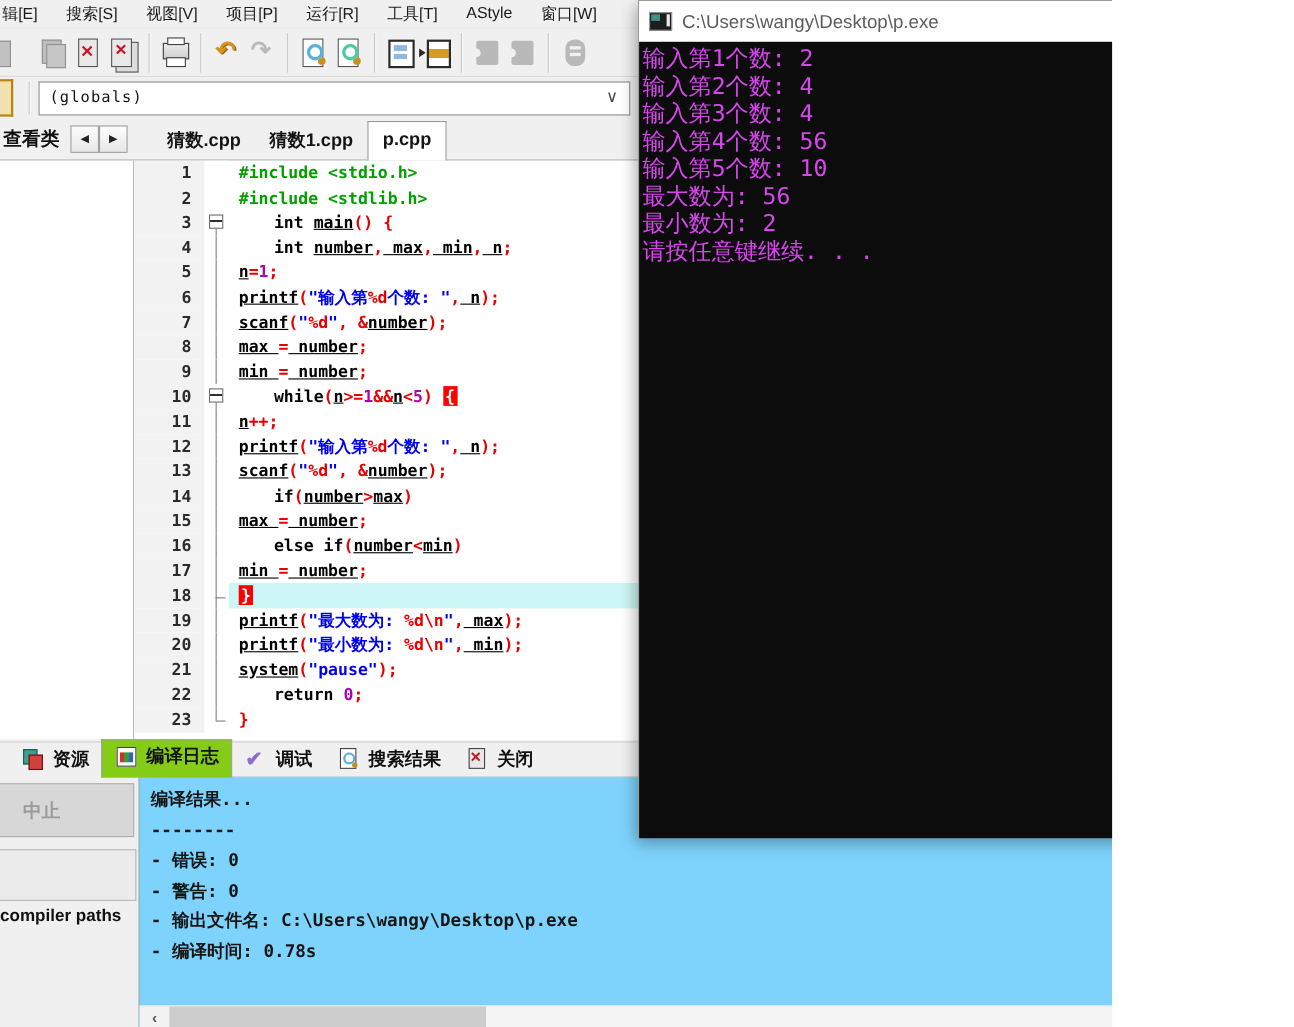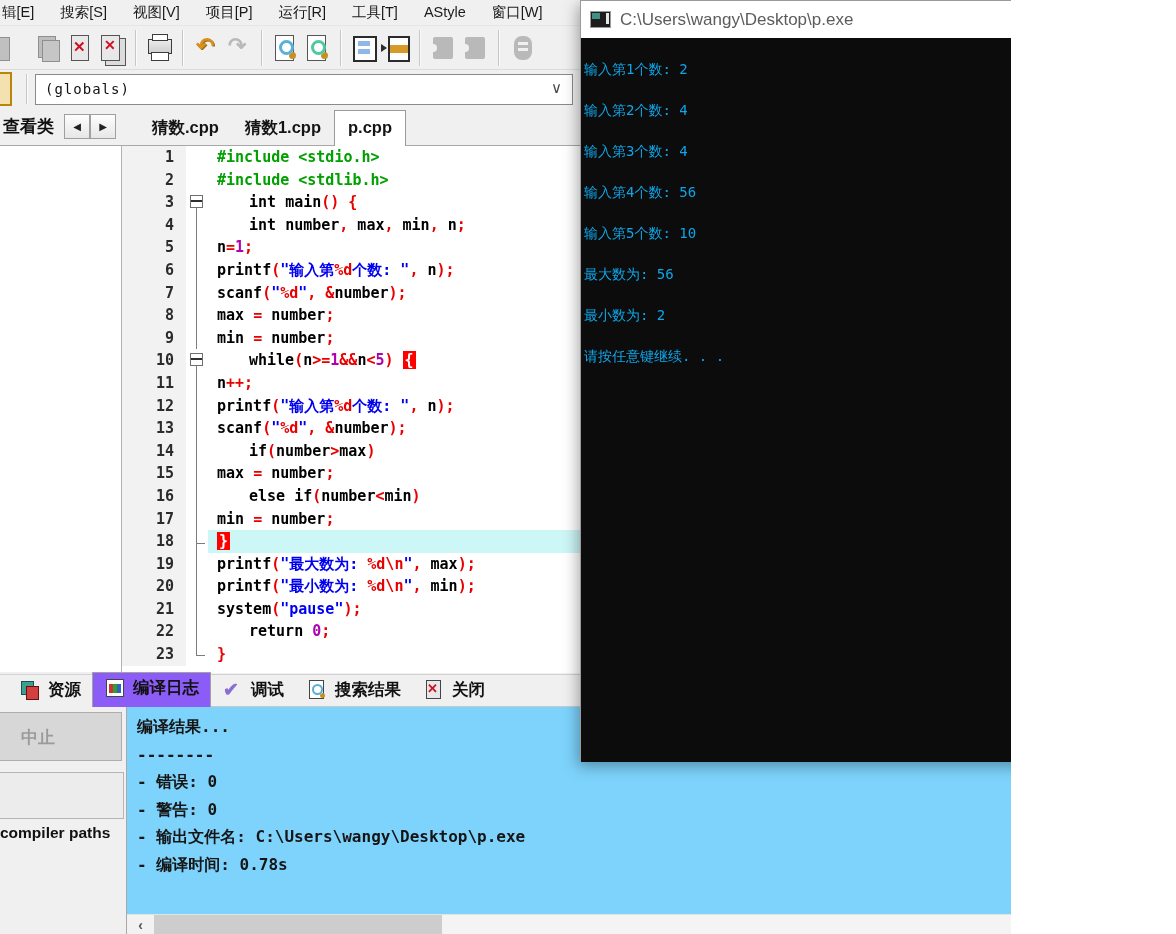--- a/index.html
+++ b/index.html
@@ -66,32 +66,32 @@
   .g-num{width:52px;flex:none;background:#f2f2f2;color:#2b2b2b;text-align:right;padding-right:12px;font-weight:600;}
   .g-fold{width:22px;flex:none;position:relative;background:#fff;}
   .g-fold.m-line::before,.g-fold.m-tick::before,.g-fold.m-box::before{content:"";position:absolute;left:10px;top:0;bottom:0;width:1px;background:#7d7d7d;}
   .g-fold.m-end::before{content:"";position:absolute;left:10px;top:0;height:55%;width:1px;background:#7d7d7d;}
   .g-fold.m-tick::after,.g-fold.m-end::after{content:"";position:absolute;left:10px;top:55%;width:9px;height:1px;background:#7d7d7d;}
   .g-fold.m-box::before{top:17px;}
   .g-fold.m-box::after{content:"";position:absolute;left:4px;top:4px;width:11px;height:11px;border:1px solid #6f6f6f;background:linear-gradient(to bottom,#fff 0 4px,#303030 4px 6px,#fff 6px);}
   .ed-code{flex:1;padding-left:9px;white-space:pre;color:#000;}
   .ed-row.cur .ed-code{background:#cdf6f6;}
   .c-kw{color:#000;font-weight:800;margin-left:32px;}
-  .c-id{color:#000;}
+  .c-id{color:#000;text-decoration:underline;}
   .c-sym{color:#e80000;}
   .c-str{color:#0000f0;}
   .c-fmt{color:#e80000;}
   .c-num{color:#b000b0;}
   .c-inc{color:#00a000;}
   .c-brace{color:#fff;background:#ff0000;padding:0 2px;}
 
   
   .btabs{position:absolute;left:0;top:674px;right:0;height:32px;background:#f0f0f0;border-top:1px solid #d2d2d2;display:flex;align-items:flex-end;padding-left:8px;box-sizing:border-box;}
   .btab{display:flex;align-items:center;gap:7px;padding:4px 11px 5px;font-size:16.5px;font-weight:600;color:#111;white-space:nowrap;}
-  .btab.active{background:#8b5cf6;border:1px solid #a2a2a2;border-bottom:none;margin-bottom:-1px;padding-bottom:8px;z-index:4;position:relative;}
+  .btab.active{background:#84cc16;border:1px solid #a2a2a2;border-bottom:none;margin-bottom:-1px;padding-bottom:8px;z-index:4;position:relative;}
   .bt-ico{width:22px;height:20px;position:relative;display:inline-block;flex:none;}
   .bt-ico::before,.bt-ico::after{content:"";position:absolute;}
   .ti-res::before{left:2px;top:1px;width:11px;height:12px;background:#3f9f8f;border:1px solid #155;}
   .ti-res::after{left:7px;top:6px;width:11px;height:12px;background:#d24040;border:1px solid #611;}
   .ti-log::before{left:2px;top:1px;width:16px;height:16px;background:#fff;border:1px solid #444;}
   .ti-log::after{left:5px;top:6px;width:12px;height:9px;background:linear-gradient(90deg,#d03030 0 33%,#2f9f2f 33% 66%,#3060c0 66%);}
   .ti-debug::after{content:"✔";left:1px;top:-2px;color:#8a6fd1;font-size:19px;font-weight:bold;}
   .ti-search::before{left:3px;top:0;width:13px;height:17px;background:#fff;border:1px solid #444;}
   .ti-search::after{left:6px;top:4px;width:7px;height:7px;border:2px solid #58aed6;border-radius:50%;box-shadow:5px 6px 0 -3px #c79122;}
   .ti-close::before{left:3px;top:0;width:13px;height:17px;background:#e8e8e8;border:1px solid #444;}
@@ -111,21 +111,21 @@
   .hs-track{flex:1;background:#f4f4f4;}
 
   
   .console-win{position:absolute;left:580px;top:0;width:596px;height:761px;z-index:50;border:1px solid #9b9b9b;border-right:none;box-sizing:border-box;box-shadow:-2px 5px 14px rgba(0,0,0,.35);}
   .con-title{height:37px;background:#fff;display:flex;align-items:center;gap:9px;padding-left:9px;}
   .con-ico{width:19px;height:15px;background:#1d1d1d;border:1px solid #9a9a9a;position:relative;flex:none;}
   .con-ico::before{content:"";position:absolute;left:1px;top:1px;width:8px;height:6px;background:#3f8f83;}
   .con-ico::after{content:"";position:absolute;right:1px;top:1px;width:3px;height:11px;background:#e8e8e8;}
   .con-title-text{font-size:17px;color:#5c5c5c;white-space:nowrap;}
   .con-body{height:724px;background:#0c0c0c;padding:3px 0 0 3px;box-sizing:border-box;}
-  .con-line{font-family:"DejaVu Sans Mono",monospace;font-size:14px;color:#0ea5e9;line-height:25px;white-space:pre;margin-top:16px;}
+  .con-line{font-family:"DejaVu Sans Mono",monospace;font-size:21px;color:#d946ef;line-height:25px;white-space:pre;}
 </style>
 </head>
 <body>
 
 <div id="ide">
 
   <div class="menubar">
       <span class="menu-item">辑[E]</span>
       <span class="menu-item">搜索[S]</span>
       <span class="menu-item">视图[V]</span>

